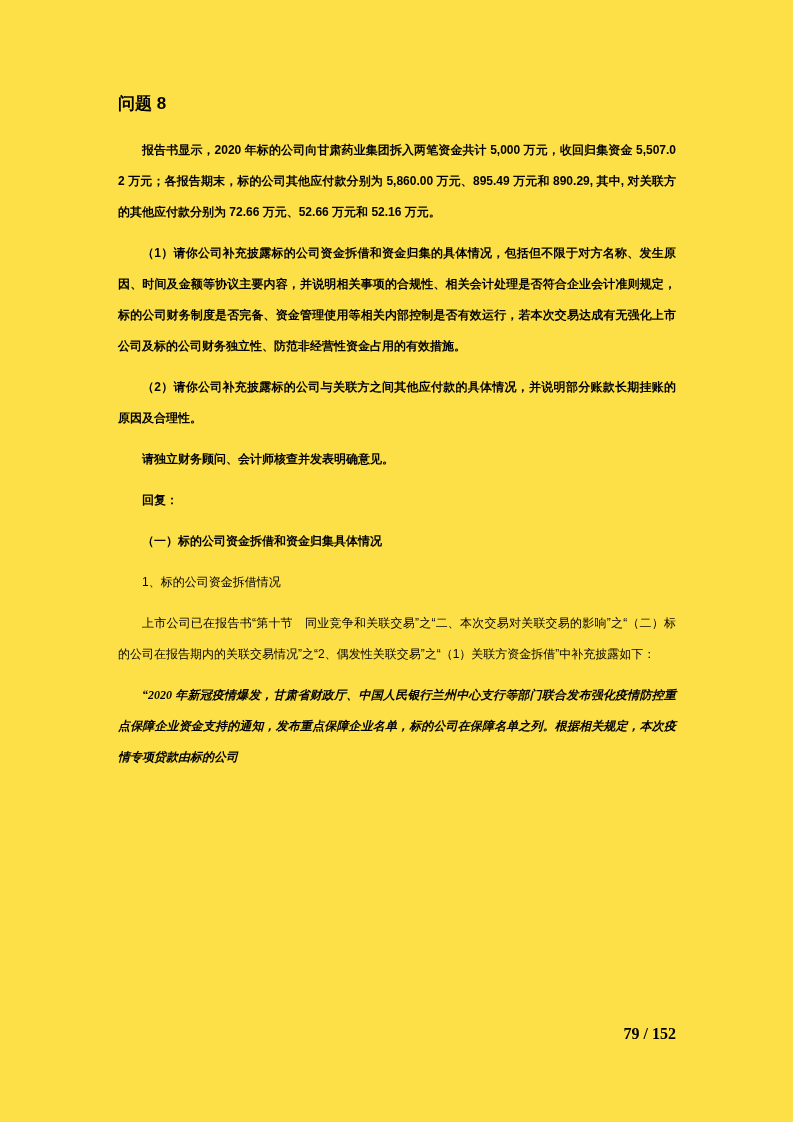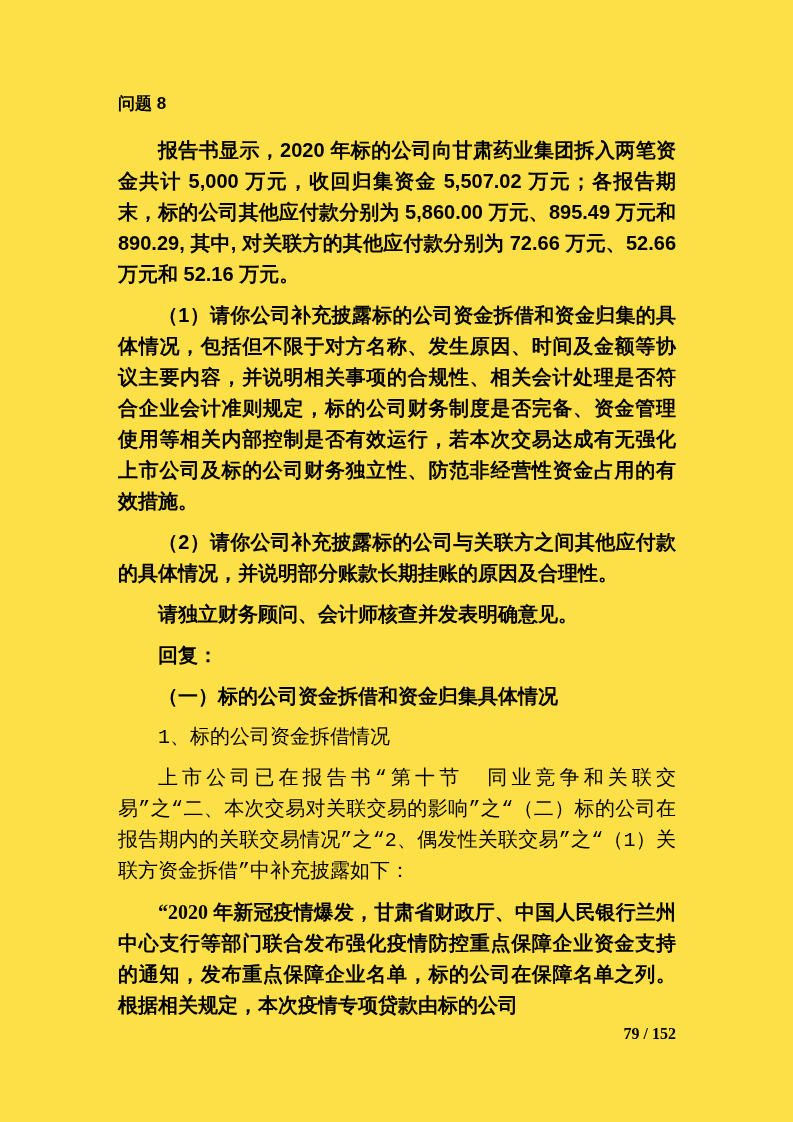--- a/index.html
+++ b/index.html
@@ -21,43 +21,44 @@
   }
   .doc-title {
     font-family: "Liberation Sans", sans-serif;
     font-weight: bold;
     font-size: 17px;
     line-height: 31px;
     margin-bottom: 16px;
     text-indent: 0;
   }
   p.para {
-    font-size: 20px;
+    font-size: 12px;
     line-height: 31px;
     text-indent: 2em;
     text-align: justify;
     word-break: break-all;
     margin-bottom: 10px;
   }
   p.hei {
     font-family: "Liberation Sans", sans-serif;
     font-weight: bold;
   }
   p.hei-heading {
     font-family: "Liberation Sans", sans-serif;
     font-weight: bold;
     text-align: left;
   }
   p.song {
-    font-family: Liberation Mono, monospace;
+    font-family: Liberation Sans, sans-serif;
     font-weight: normal;
   }
   p.kai {
     font-family: "Liberation Serif", serif;
     font-weight: bold;
+    font-style: italic;
     margin-bottom: 8px;
   }
   .page-footer {
     position: absolute;
     right: 117px;
     top: 1026px;
     font-family: "Liberation Serif", serif;
     font-weight: bold;
     font-size: 16px;
     line-height: 16px;

